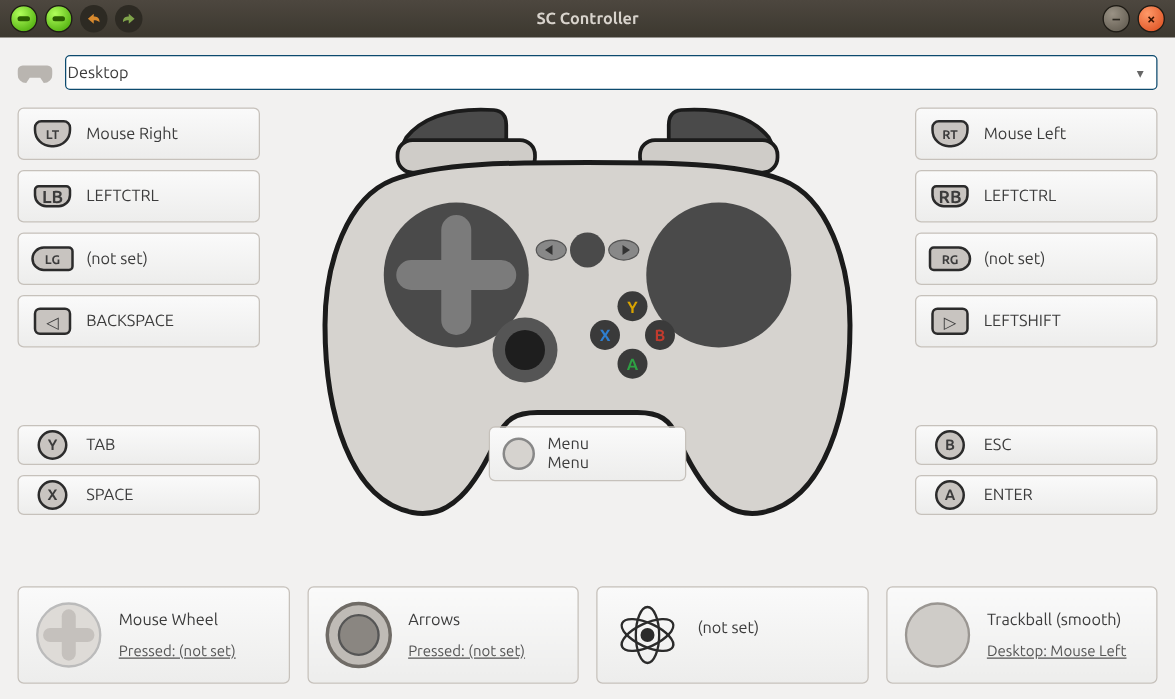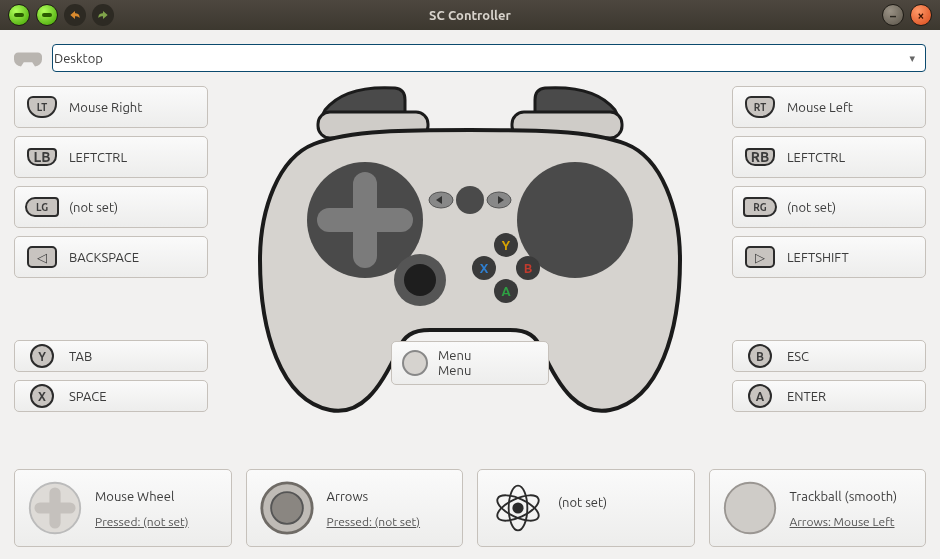--- a/index.html
+++ b/index.html
@@ -469,18 +469,18 @@
     </div>
 
     <div class="bottom-card">
       <div class="bigicon">
         <svg viewBox="0 0 60 60" width="56" height="56">
           <circle cx="30" cy="30" r="27" fill="#cfccc8" stroke="#9a9692" stroke-width="2"></circle>
         </svg>
       </div>
       <div class="texts">
         <div>Trackball (smooth)</div>
-        <div class="sub">Arrows: Mouse Left</div>
+        <div class="sub">Desktop: Mouse Left</div>
       </div>
     </div>
 
   </div>
 </div>
 
 </body></html>

